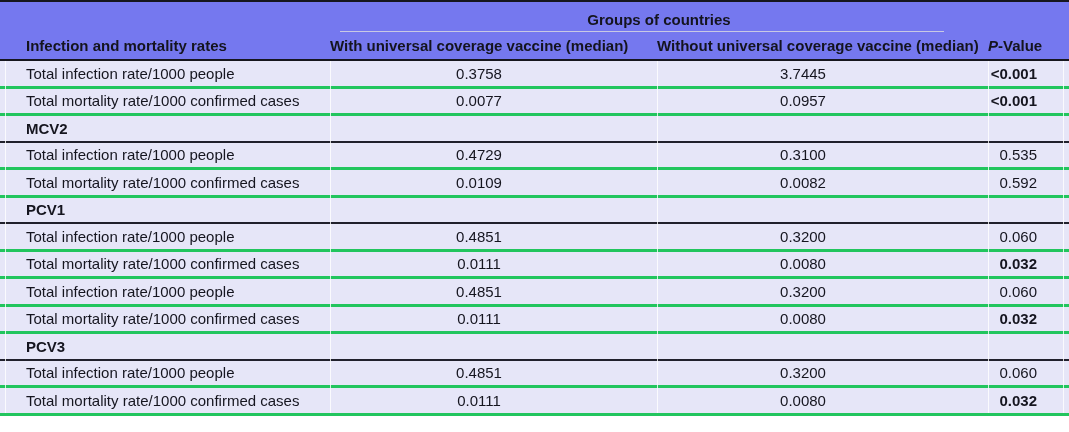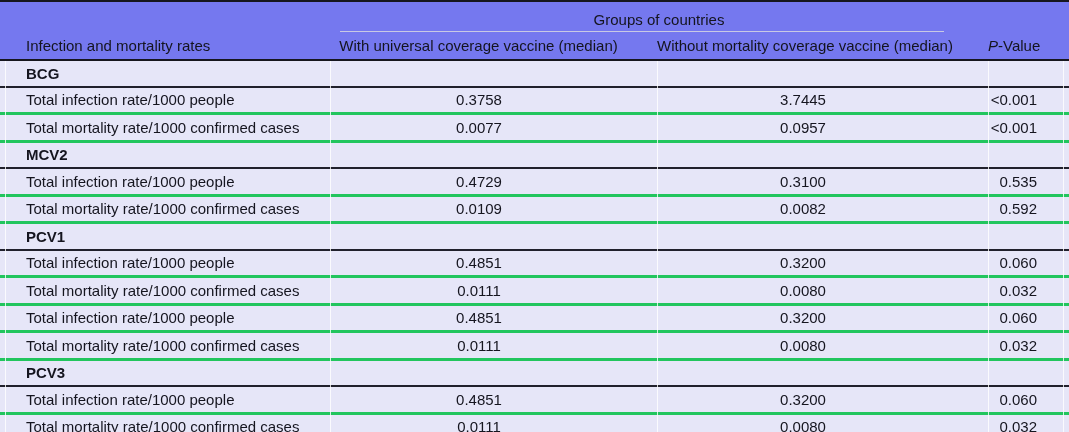--- a/index.html
+++ b/index.html
@@ -18,21 +18,21 @@
     border-top: 2px solid var(--line-dark, #16161e);
     border-bottom: 3px solid var(--line-dark, #16161e);
     font-size: 15px;
   }
   col.w1 { width: 330px; }
   col.w2 { width: 327px; }
   col.w3 { width: 331px; }
   col.w4 { width: 81px; }
   thead th {
     background: var(--header-bg, #7578ef);
-    font-weight: 400;
+    font-weight: 700;
     padding: 0;
     white-space: nowrap;
     color: #14141e;
   }
   tr.h1 th { height: 30px; vertical-align: bottom; }
   tr.h2 th { height: 27px; vertical-align: middle; border-bottom: 2px solid var(--line-dark, #16161e); }
   .group-title { text-align: center; padding-bottom: 3px; }
   .group-underline { height: 0; border-bottom: 1px solid #c8c9e4; margin: 0 44px 0 10px; }
   th.c1, td.c1 { text-align: left; padding-left: 26px; }
   th.c2, td.c2 { text-align: center; padding-right: 30px; }
@@ -41,21 +41,21 @@
   .pi { font-style: italic; }
   tbody td {
     height: 24.5px;
     padding-top: 0;
     padding-bottom: 0;
     white-space: nowrap;
   }
   tbody tr.data-row    { border-bottom: 3px solid #22c55e; }
   tbody tr.section-row { border-bottom: 2px solid #20202c; }
   td.section-name { font-weight: 700; }
-  td.bold { font-weight: 400; }
+  td.bold { font-weight: 700; }
   .vline {
     position: absolute;
     top: 61px;
     bottom: 3px;
     width: 1px;
     background: rgba(255, 255, 255, 0.8);
     pointer-events: none;
   }
 </style>
 </head>
@@ -74,31 +74,25 @@
         <th class="c1"></th>
         <th colspan="2">
           <div class="group-title">Groups of countries</div>
           <div class="group-underline"></div>
         </th>
         <th class="c4"></th>
       </tr>
       <tr class="h2">
         <th class="c1">Infection and mortality rates</th>
         <th class="c2">With universal coverage vaccine (median)</th>
-        <th class="c3">Without mortality coverage vaccine (median)</th>
+        <th class="c3">Without universal coverage vaccine (median)</th>
         <th class="c4"><span class="pi">P</span><span>-Value</span></th>
       </tr>
     </thead>
     <tbody id="tbody">
-        <tr class="section-row">
-          <td class="c1 section-name">BCG</td>
-          <td class="c2"></td>
-          <td class="c3"></td>
-          <td class="c4"></td>
-        </tr>
         <tr class="data-row">
           <td class="c1">Total infection rate/1000 people</td>
           <td class="c2">0.3758</td>
           <td class="c3">3.7445</td>
           <td class="c4 bold">&lt;0.001</td>
         </tr>
         <tr class="data-row">
           <td class="c1">Total mortality rate/1000 confirmed cases</td>
           <td class="c2">0.0077</td>
           <td class="c3">0.0957</td>

